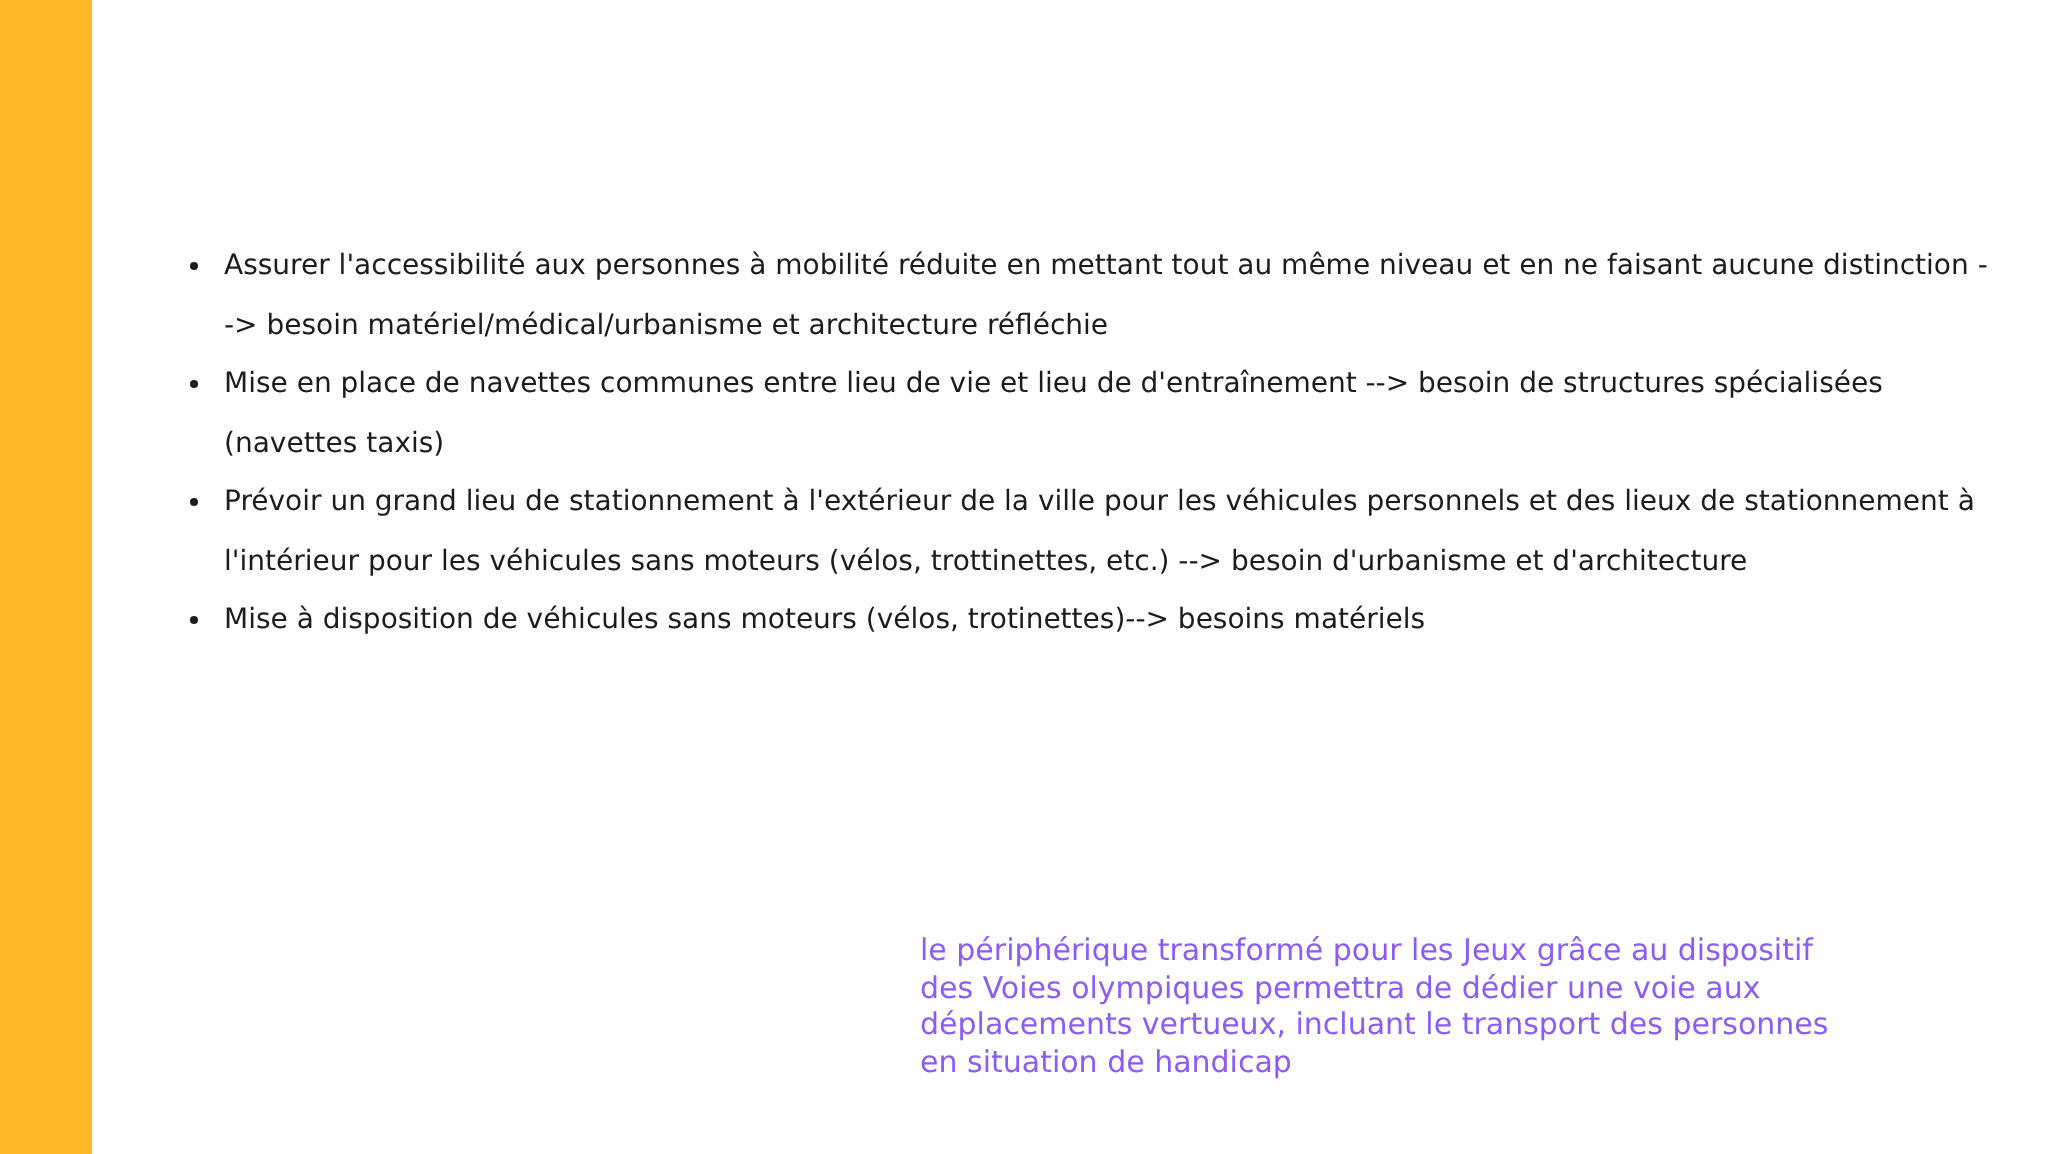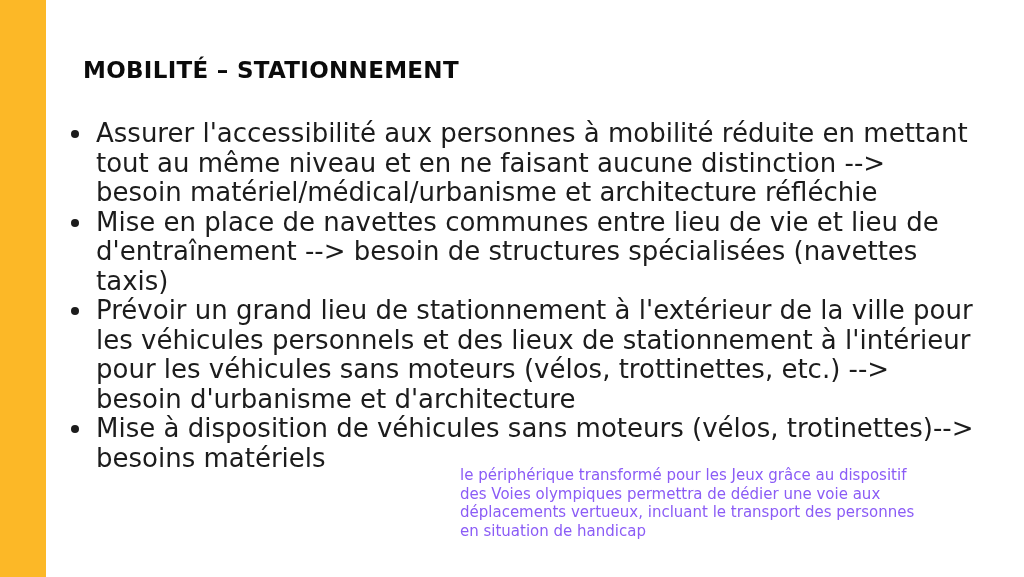--- a/index.html
+++ b/index.html
@@ -29,27 +29,27 @@
     top: 57px;
     margin: 0;
     font-size: 23px;
     font-weight: 700;
     letter-spacing: 0.3px;
     color: #0b0b0b;
     white-space: nowrap;
   }
   .bullet-list {
     position: absolute;
-    left: 72px;
+    left: 88px;
     top: 119px;
     width: 884px;
     margin: 0;
     padding: 0 0 0 22px;
     list-style: disc outside;
-    font-size: 26px;
+    font-size: 14px;
     line-height: 29.5px;
     color: #1c1c1c;
   }
   .bullet-list li {
     padding-left: 2px;
     margin: 0;
   }
   .note {
     position: absolute;
     left: 460px;
@@ -60,21 +60,20 @@
     line-height: 18.5px;
     color: #8b5cf6;
   }
 </style>
 </head>
 <body>
 
 <div class="slide">
   <div class="accent-bar" style="background: rgb(252, 184, 39);"></div>
 
-  <h1 class="slide-title">MOBILITÉ – STATIONNEMENT</h1>
 
   <ul class="bullet-list">
     <li>Assurer l'accessibilité aux personnes à mobilité réduite en mettant tout au même niveau et en ne faisant aucune distinction --&gt; besoin matériel/médical/urbanisme et architecture réfléchie</li>
     <li>Mise en place de navettes communes entre lieu de vie et lieu de d'entraînement --&gt; besoin de structures spécialisées (navettes taxis)</li>
     <li>Prévoir un grand lieu de stationnement à l'extérieur de la ville pour les véhicules personnels et des lieux de stationnement à l'intérieur pour les véhicules sans moteurs (vélos, trottinettes, etc.) --&gt; besoin d'urbanisme et d'architecture</li>
     <li>Mise à disposition de véhicules sans moteurs (vélos, trotinettes)--&gt; besoins matériels</li>
   </ul>
 
   <p class="note">le périphérique transformé pour les Jeux grâce au dispositif des Voies olympiques permettra de dédier une voie aux déplacements vertueux, incluant le transport des personnes en situation de handicap</p>
 </div>

